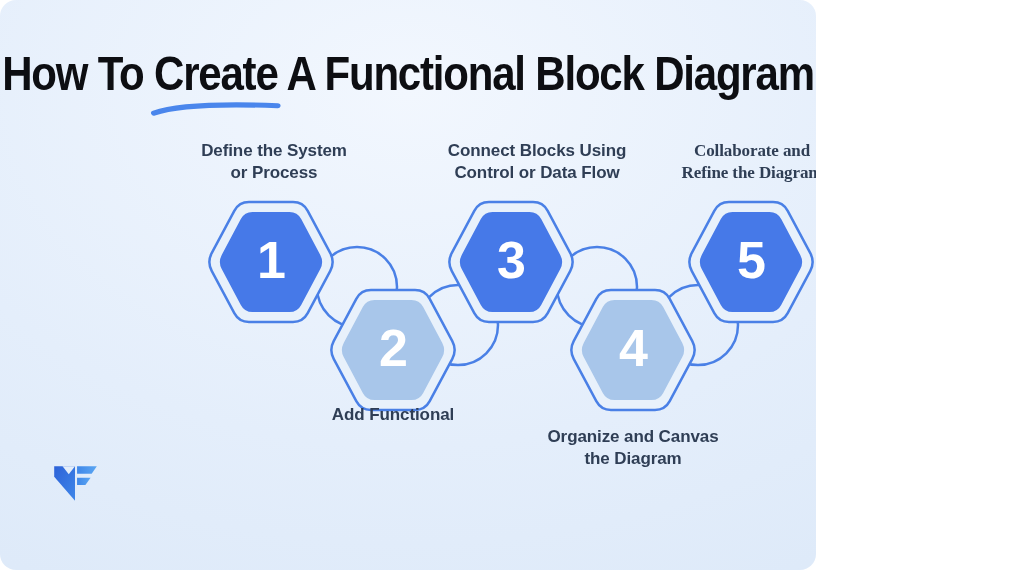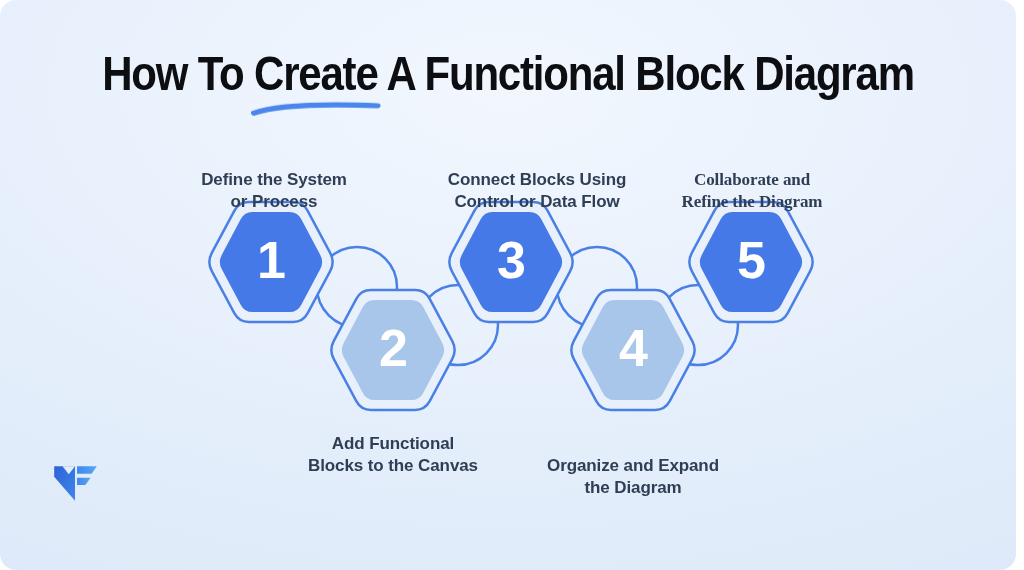--- a/index.html
+++ b/index.html
@@ -1,35 +1,35 @@
 <!DOCTYPE html>
 <html><head>
 <meta charset="utf-8">
 <style>
   html,body{margin:0;padding:0;background:#ffffff;}
   .canvas{
-    position:relative;width:1016px;height:570px;overflow:hidden;
+    position:relative;width:816px;height:570px;overflow:hidden;
     border-radius:16px;
     background:radial-gradient(130% 130% at 50% 16%, #f2f7fe 0%, #e4eefb 48%, #d8e6f7 100%);
     font-family:"Liberation Sans", sans-serif;
   }
   .title{
     position:absolute;top:47px;left:0;width:100%;
     margin:0;text-align:center;
     font-size:42px;line-height:48px;font-weight:700;
     letter-spacing:-1.2px;color:#0d0e12;white-space:pre;
     transform:scaleY(1.14);transform-origin:50% 0;
   }
   .hl{position:relative;display:inline-block;}
   .swoosh{position:absolute;left:-4px;bottom:-12px;width:calc(100% + 8px);height:13px;overflow:visible;}
   .diagram{position:absolute;left:0;top:0;width:1024px;height:570px;}
   .step-label{
     position:absolute;width:270px;transform:translateX(-50%);
     text-align:center;font-size:17px;line-height:22px;font-weight:600;
-    color:#2f3e55;letter-spacing:-0.1px;margin-top:29px;
+    color:#2f3e55;letter-spacing:-0.1px;
   }
   .step-num{
     position:absolute;transform:translate(-50%,-54%);
     color:#ffffff;font-size:52px;font-weight:700;letter-spacing:-1px;
   }
   .logo{position:absolute;left:49px;top:461px;width:52px;height:44px;}
 </style>
 </head>
 <body>
 
@@ -61,28 +61,27 @@
   <div class="step-num" style="left:511px;top:262px;">3</div>
   <div class="step-num" style="left:633px;top:350px;">4</div>
   <div class="step-num" style="left:751px;top:262px;">5</div>
 
   <div class="step-label" style="left:274px;top:140px;">
     <span>Define the System</span><br>
     <span>or Process</span>
   </div>
   <div class="step-label" style="left:393px;top:404px;">
     <span>Add Functional</span><br>
-    <span>Blocks to the Canvas</span>
   </div>
   <div class="step-label" style="left:537px;top:140px;">
     <span>Connect Blocks Using</span><br>
     <span>Control or Data Flow</span>
   </div>
   <div class="step-label" style="left:633px;top:426px;">
-    <span>Organize and Expand</span><br>
+    <span>Organize and Canvas</span><br>
     <span>the Diagram</span>
   </div>
   <div class="step-label" style="left:752px;top:140px;font-family:Liberation Serif, serif;">
     <span>Collaborate and</span><br>
     <span>Refine the Diagram</span>
   </div>
 
   <svg class="logo" viewBox="0 0 50 42">
     <defs>
       <linearGradient id="lgA" x1="0" y1="0" x2="1" y2="1">

